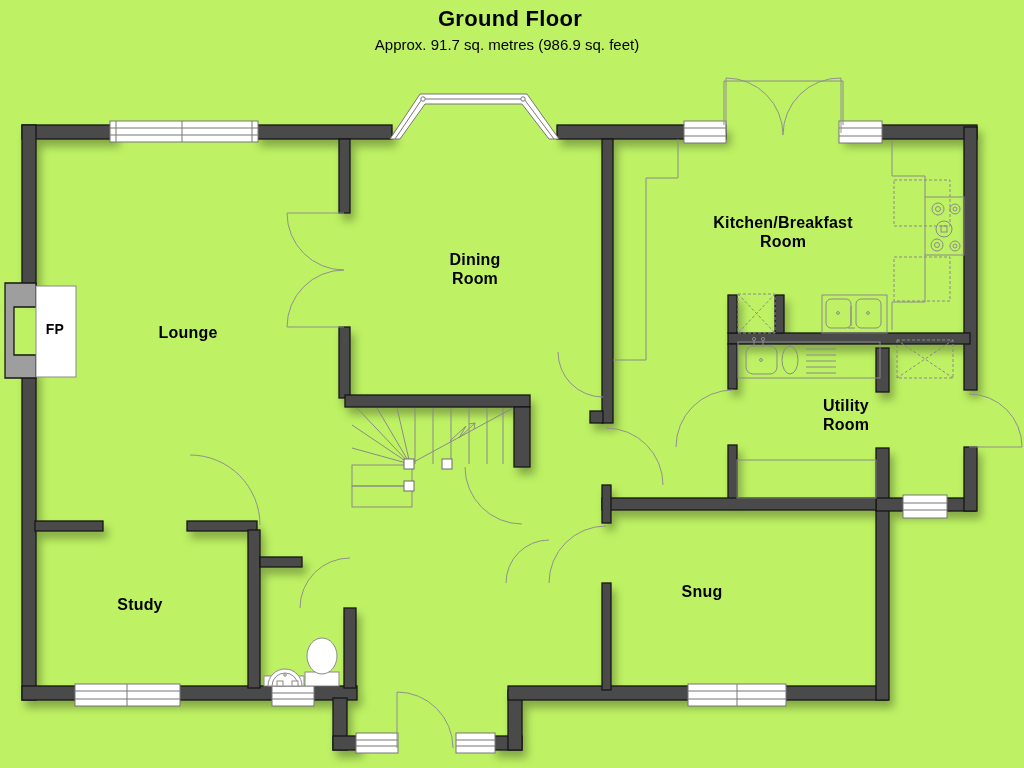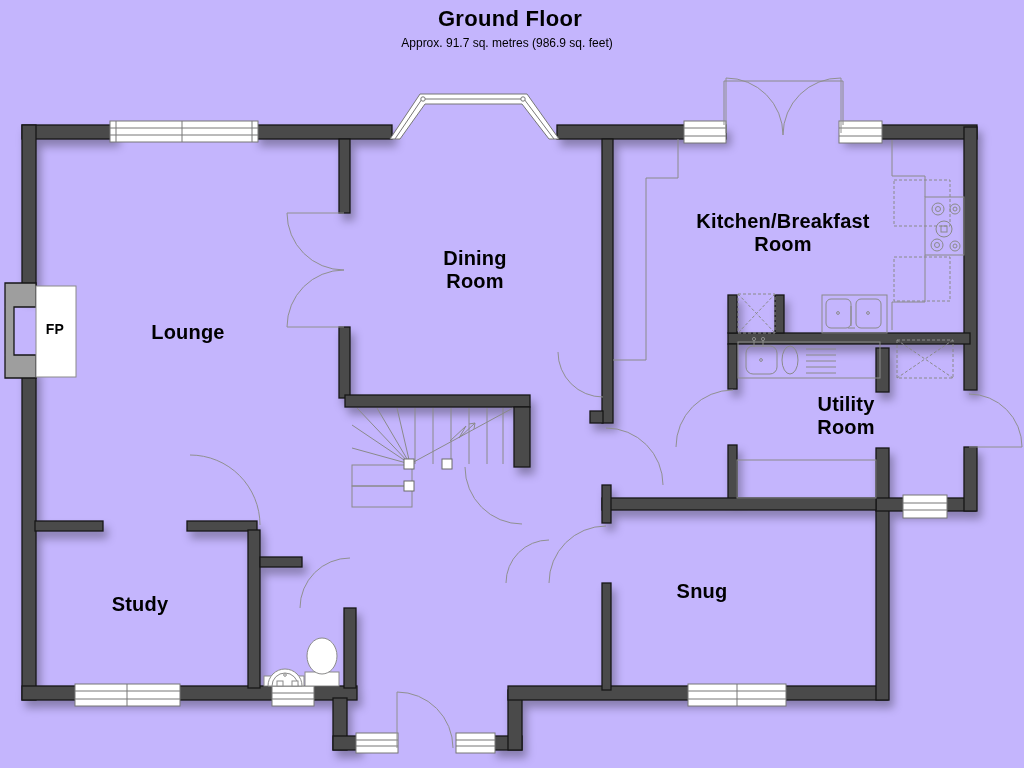--- a/index.html
+++ b/index.html
@@ -1,25 +1,25 @@
 <!DOCTYPE html>
 <html><head>
 <meta charset="utf-8">
 <style>
   html,body{margin:0;padding:0;background:#fff;}
-  .canvas{position:relative;width:1024px;height:768px;background:#c4b5fd;overflow:hidden;
+  .canvas{position:relative;width:1024px;height:768px;background:#bef264;overflow:hidden;
           font-family:"Liberation Sans", sans-serif;color:#000;}
   .plan-svg{position:absolute;left:0;top:0;width:1024px;height:768px;}
   .walls{filter:drop-shadow(4px 7px 4px rgba(0,0,0,0.30));}
   .lbl{position:absolute;transform:translate(-50%,-50%);text-align:center;
-       font-weight:bold;font-size:20px;line-height:1.16;white-space:pre-line;letter-spacing:.2px;}
+       font-weight:bold;font-size:16px;line-height:1.16;white-space:pre-line;letter-spacing:.2px;}
   .title{position:absolute;transform:translate(-50%,0);text-align:center;
          font-weight:bold;font-size:22px;letter-spacing:.3px;}
   .subtitle{position:absolute;transform:translate(-50%,0);text-align:center;
-            font-weight:normal;font-size:12px;}
+            font-weight:normal;font-size:15px;}
   .fp{font-size:14px;}
 </style>
 </head>
 <body>
 
 <div class="canvas">
 
 <svg class="plan-svg" viewBox="0 0 1024 768">
 
   <g class="walls" fill="#4a4a4a" stroke="#161616" stroke-width="1.3">

